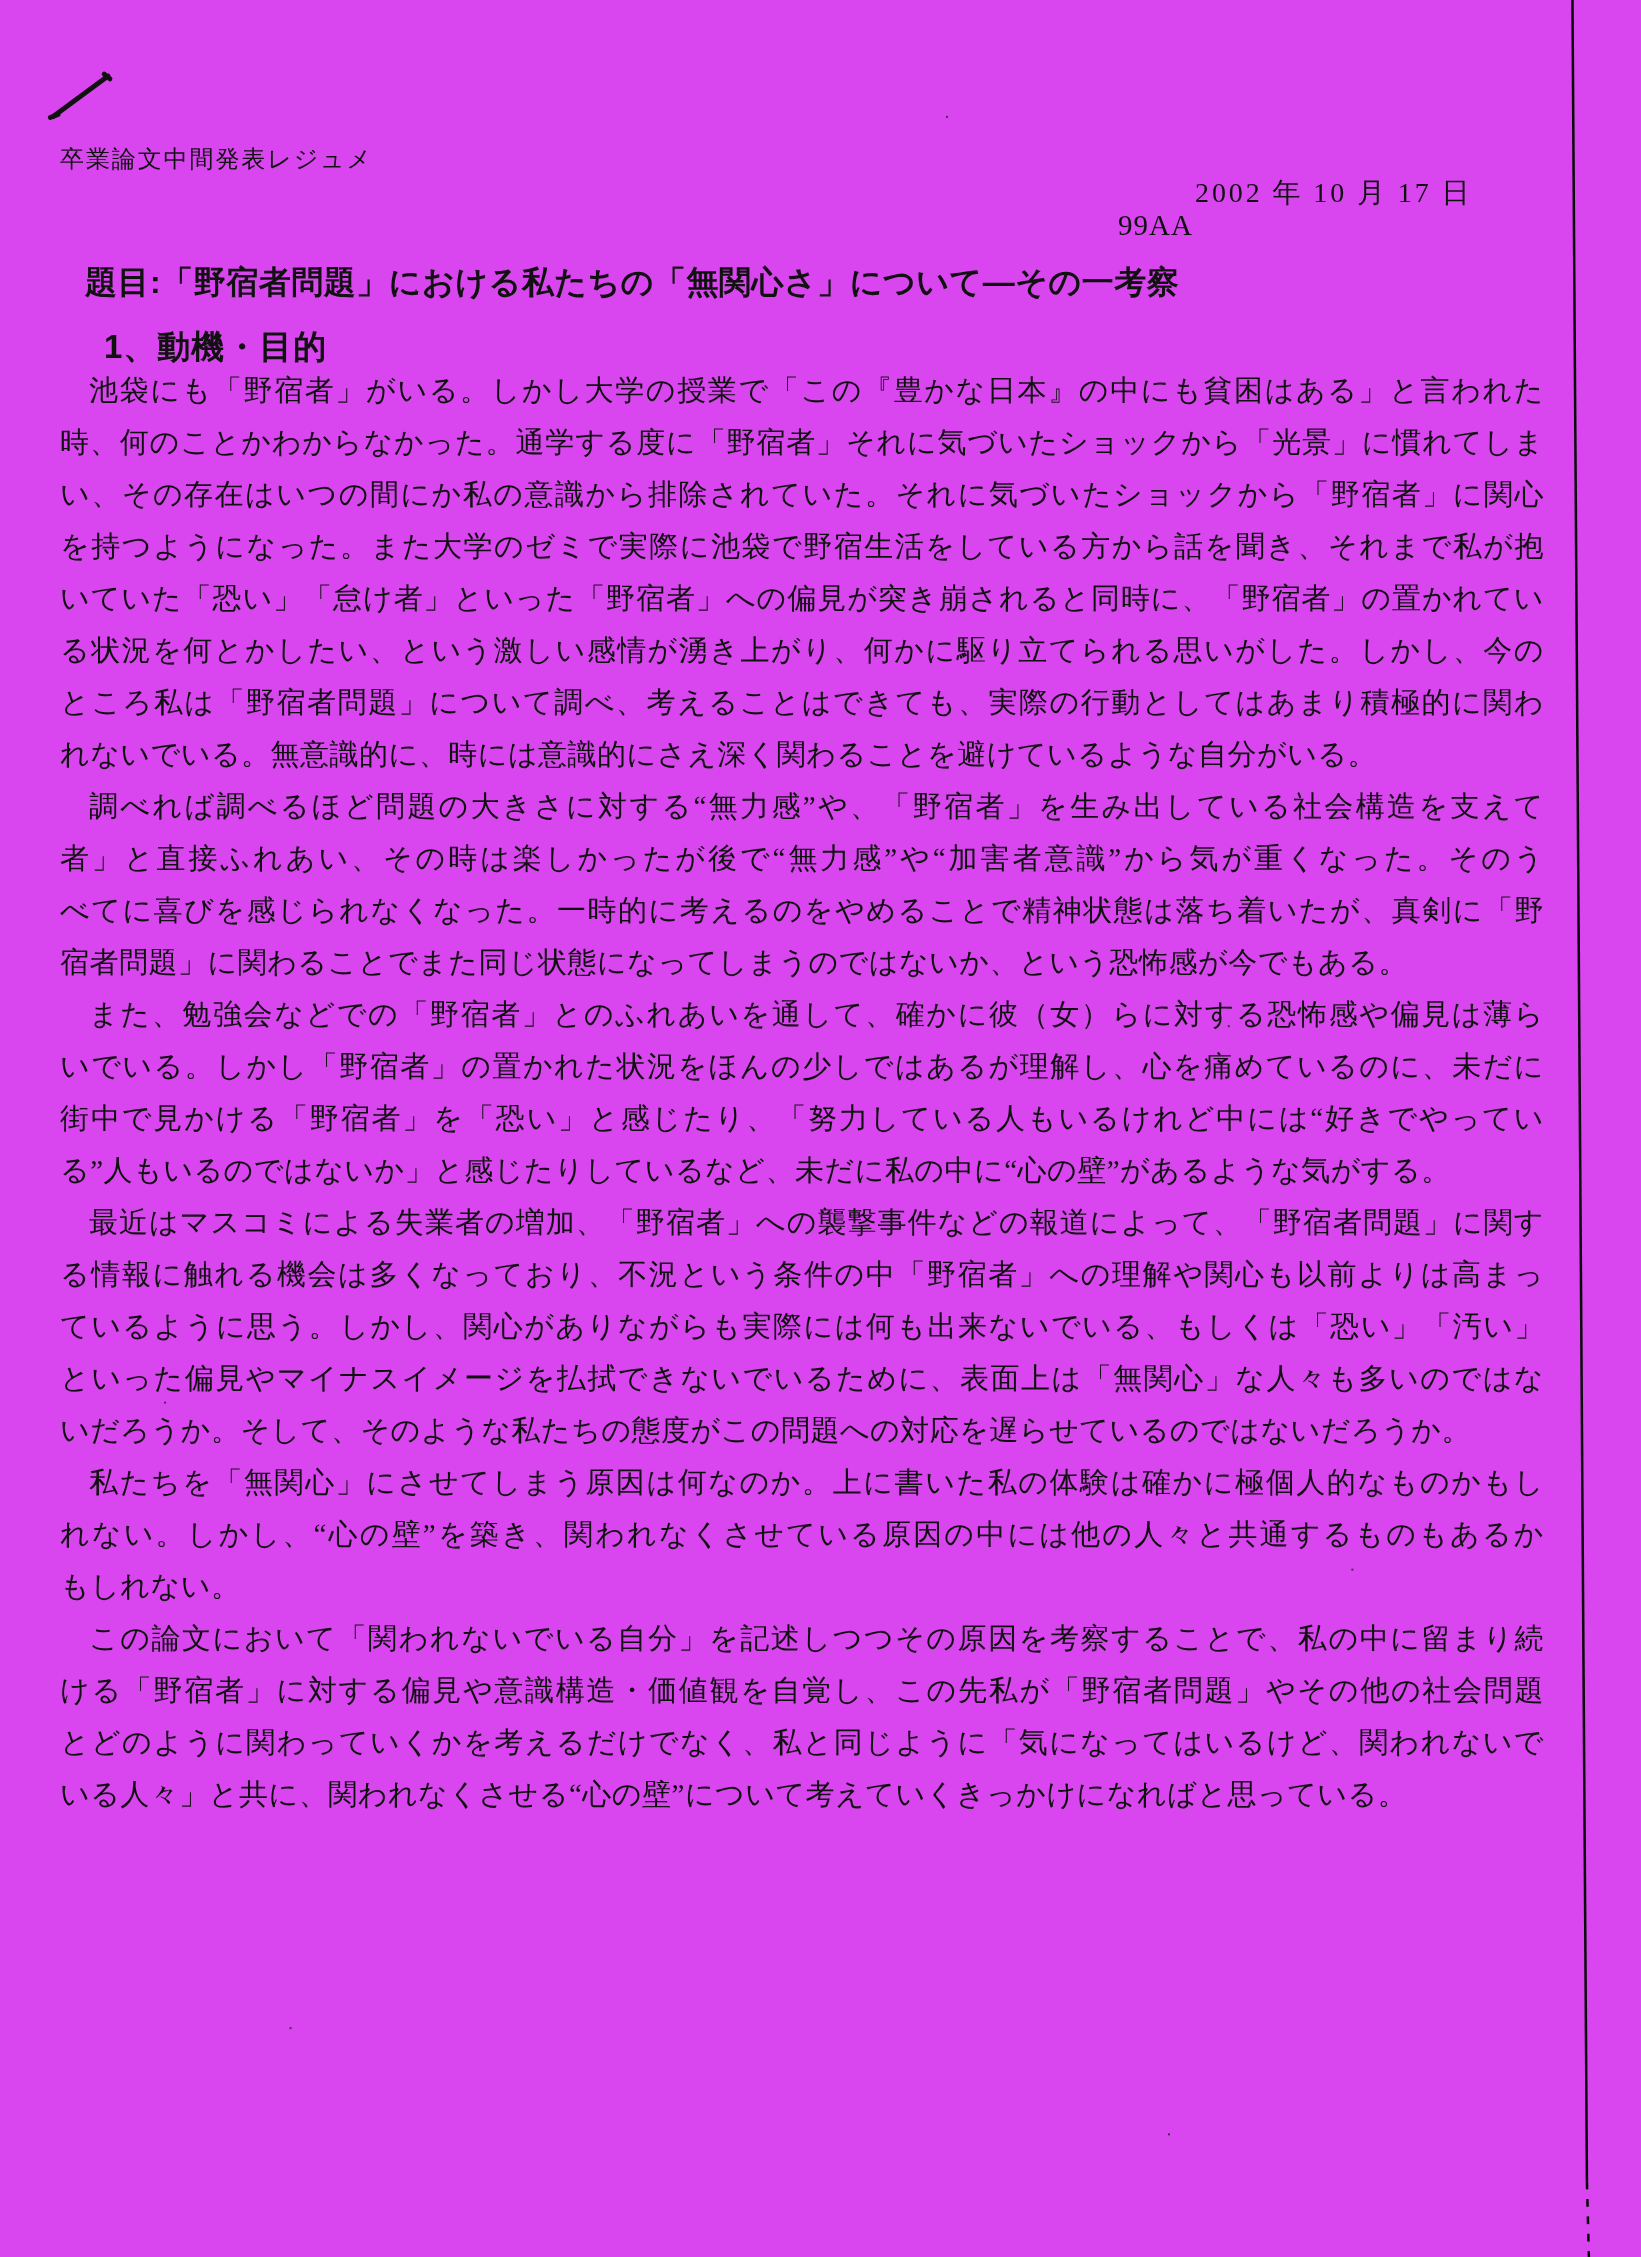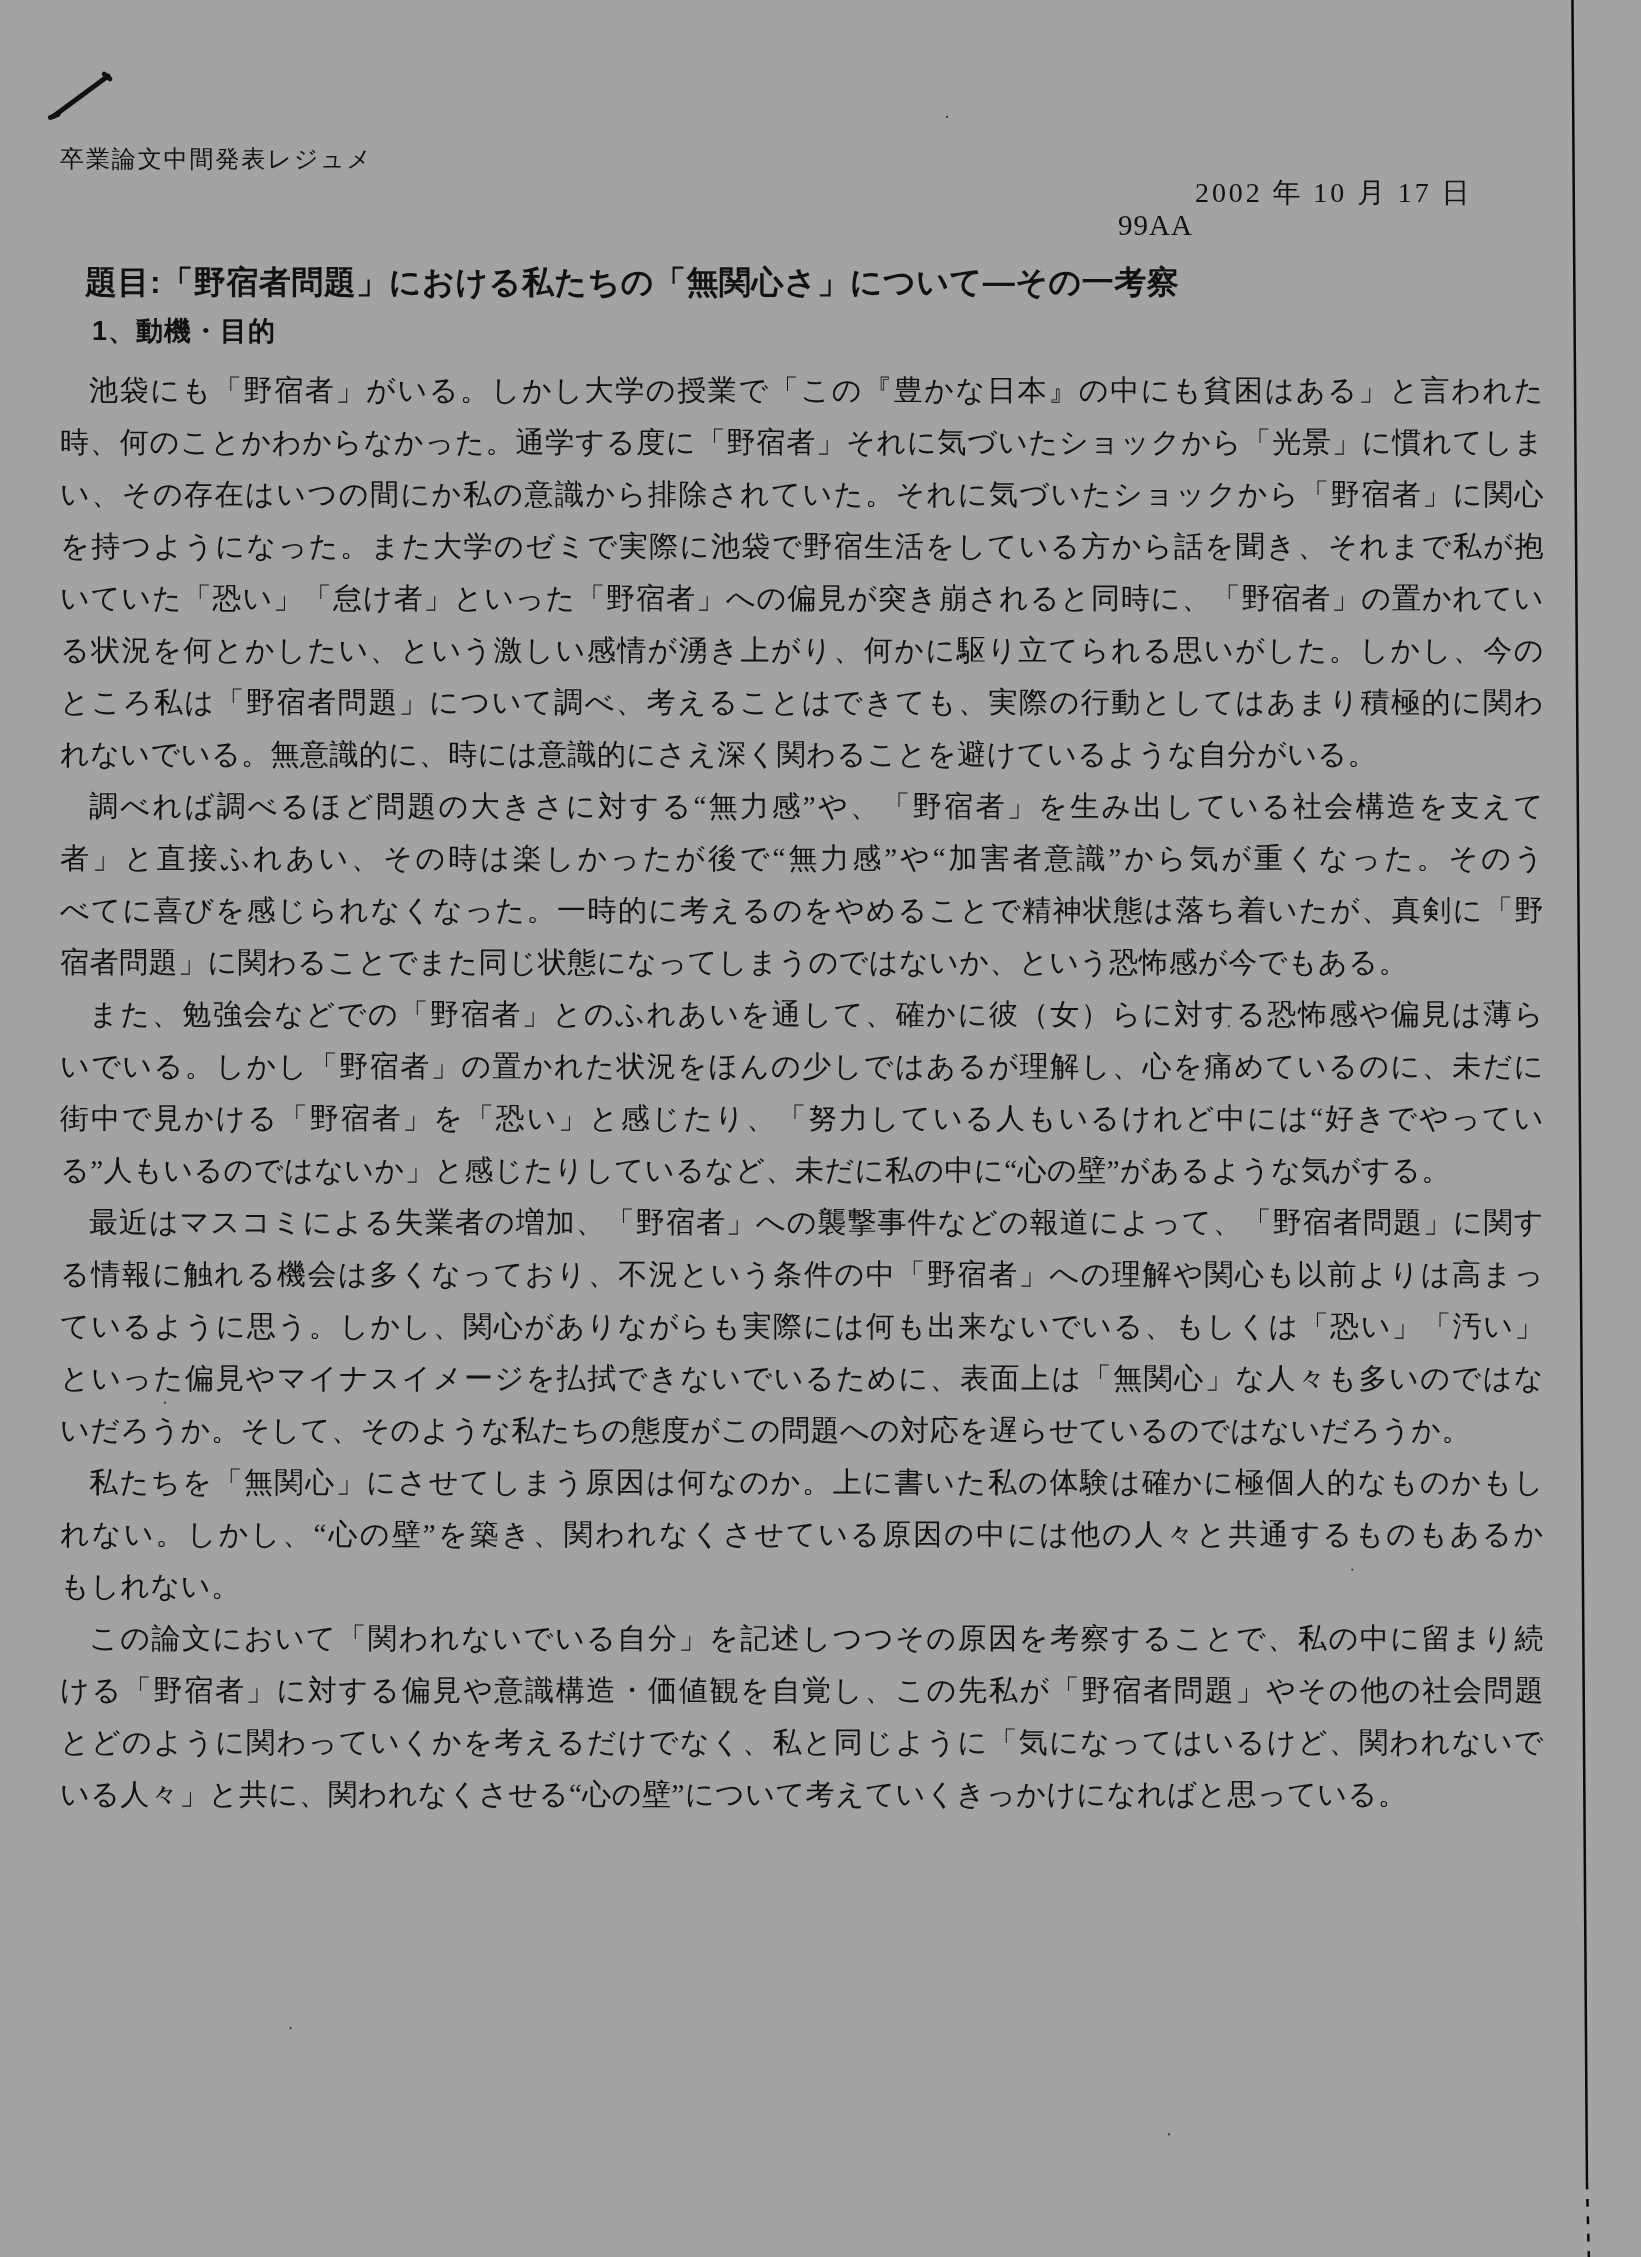--- a/index.html
+++ b/index.html
@@ -5,21 +5,21 @@
   html, body {
     margin: 0;
     padding: 0;
     background: #e8e8e8;
   }
   .page {
     position: relative;
     width: 1641px;
     height: 2257px;
     margin: 0 auto;
-    background: #a3a3a3;
+    background: #d946ef;
     color: #111;
     font-family: "Liberation Serif", "DejaVu Serif", serif;
     overflow: hidden;
   }
   
   .checkmark-svg {
     position: absolute;
     left: 0;
     top: 0;
     width: 193px;
@@ -66,23 +66,23 @@
     font-family: "Liberation Sans", "DejaVu Sans", sans-serif;
     font-size: 32px;
     font-weight: 700;
     letter-spacing: 0.5px;
     white-space: nowrap;
   }
   .section-heading {
     position: absolute;
     left: 92px;
     top: 313px;
-    margin: 0;
+    margin: 12px;
     font-family: "Liberation Sans", "DejaVu Sans", sans-serif;
-    font-size: 27px;
+    font-size: 33px;
     font-weight: 700;
     letter-spacing: 1px;
     white-space: nowrap;
   }
   .body-text {
     position: absolute;
     left: 60px;
     top: 364px;
     width: 1484px;
     font-size: 29px;

